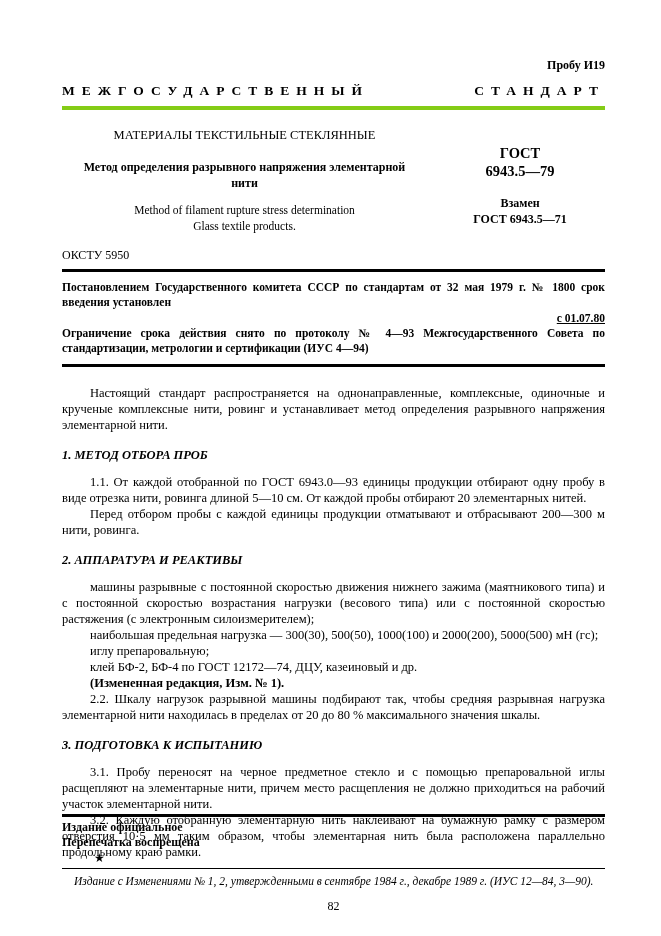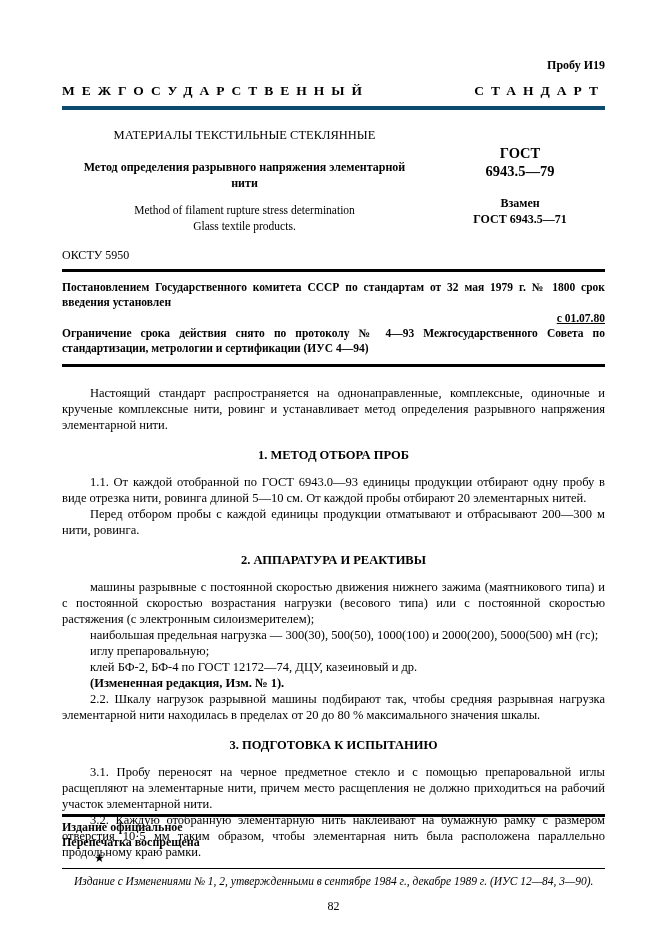--- a/index.html
+++ b/index.html
@@ -22,21 +22,21 @@
     font-weight:bold;
     font-size:12px;
     margin-bottom:10px;
   }
   .std-header{
     display:flex;
     justify-content:space-between;
     font-weight:bold;
     font-size:13.5px;
     letter-spacing:7px;
-    border-bottom:4px solid #0c4a6e;
+    border-bottom:4px solid #84cc16;
     padding-bottom:7px;
   }
   .title-block{
     display:flex;
     margin-top:12px;
   }
   .title-left{
     flex:1;
     text-align:center;
     padding-right:8px;
@@ -104,24 +104,25 @@
   .preamble{margin-bottom:8px;}
   .body-text{margin-top:18px;}
   .body-text p{
     font-size:12.5px;
     line-height:1.28;
     margin:0;
     text-align:justify;
     text-indent:28px;
   }
   .section-heading{
-    text-align:center;
+    text-align:left;
     font-size:12.5px;
     font-weight:bold;
     margin:15px 0 11px 0;
+    font-style:italic;
   }
   .bold-note{font-weight:bold;}
   .footer{
     position:absolute;
     left:62px;right:56px;bottom:22px;
   }
   .footer-top-rule{
     border:none;border-top:3px solid #000;
     margin:0 0 3px 0;
   }

